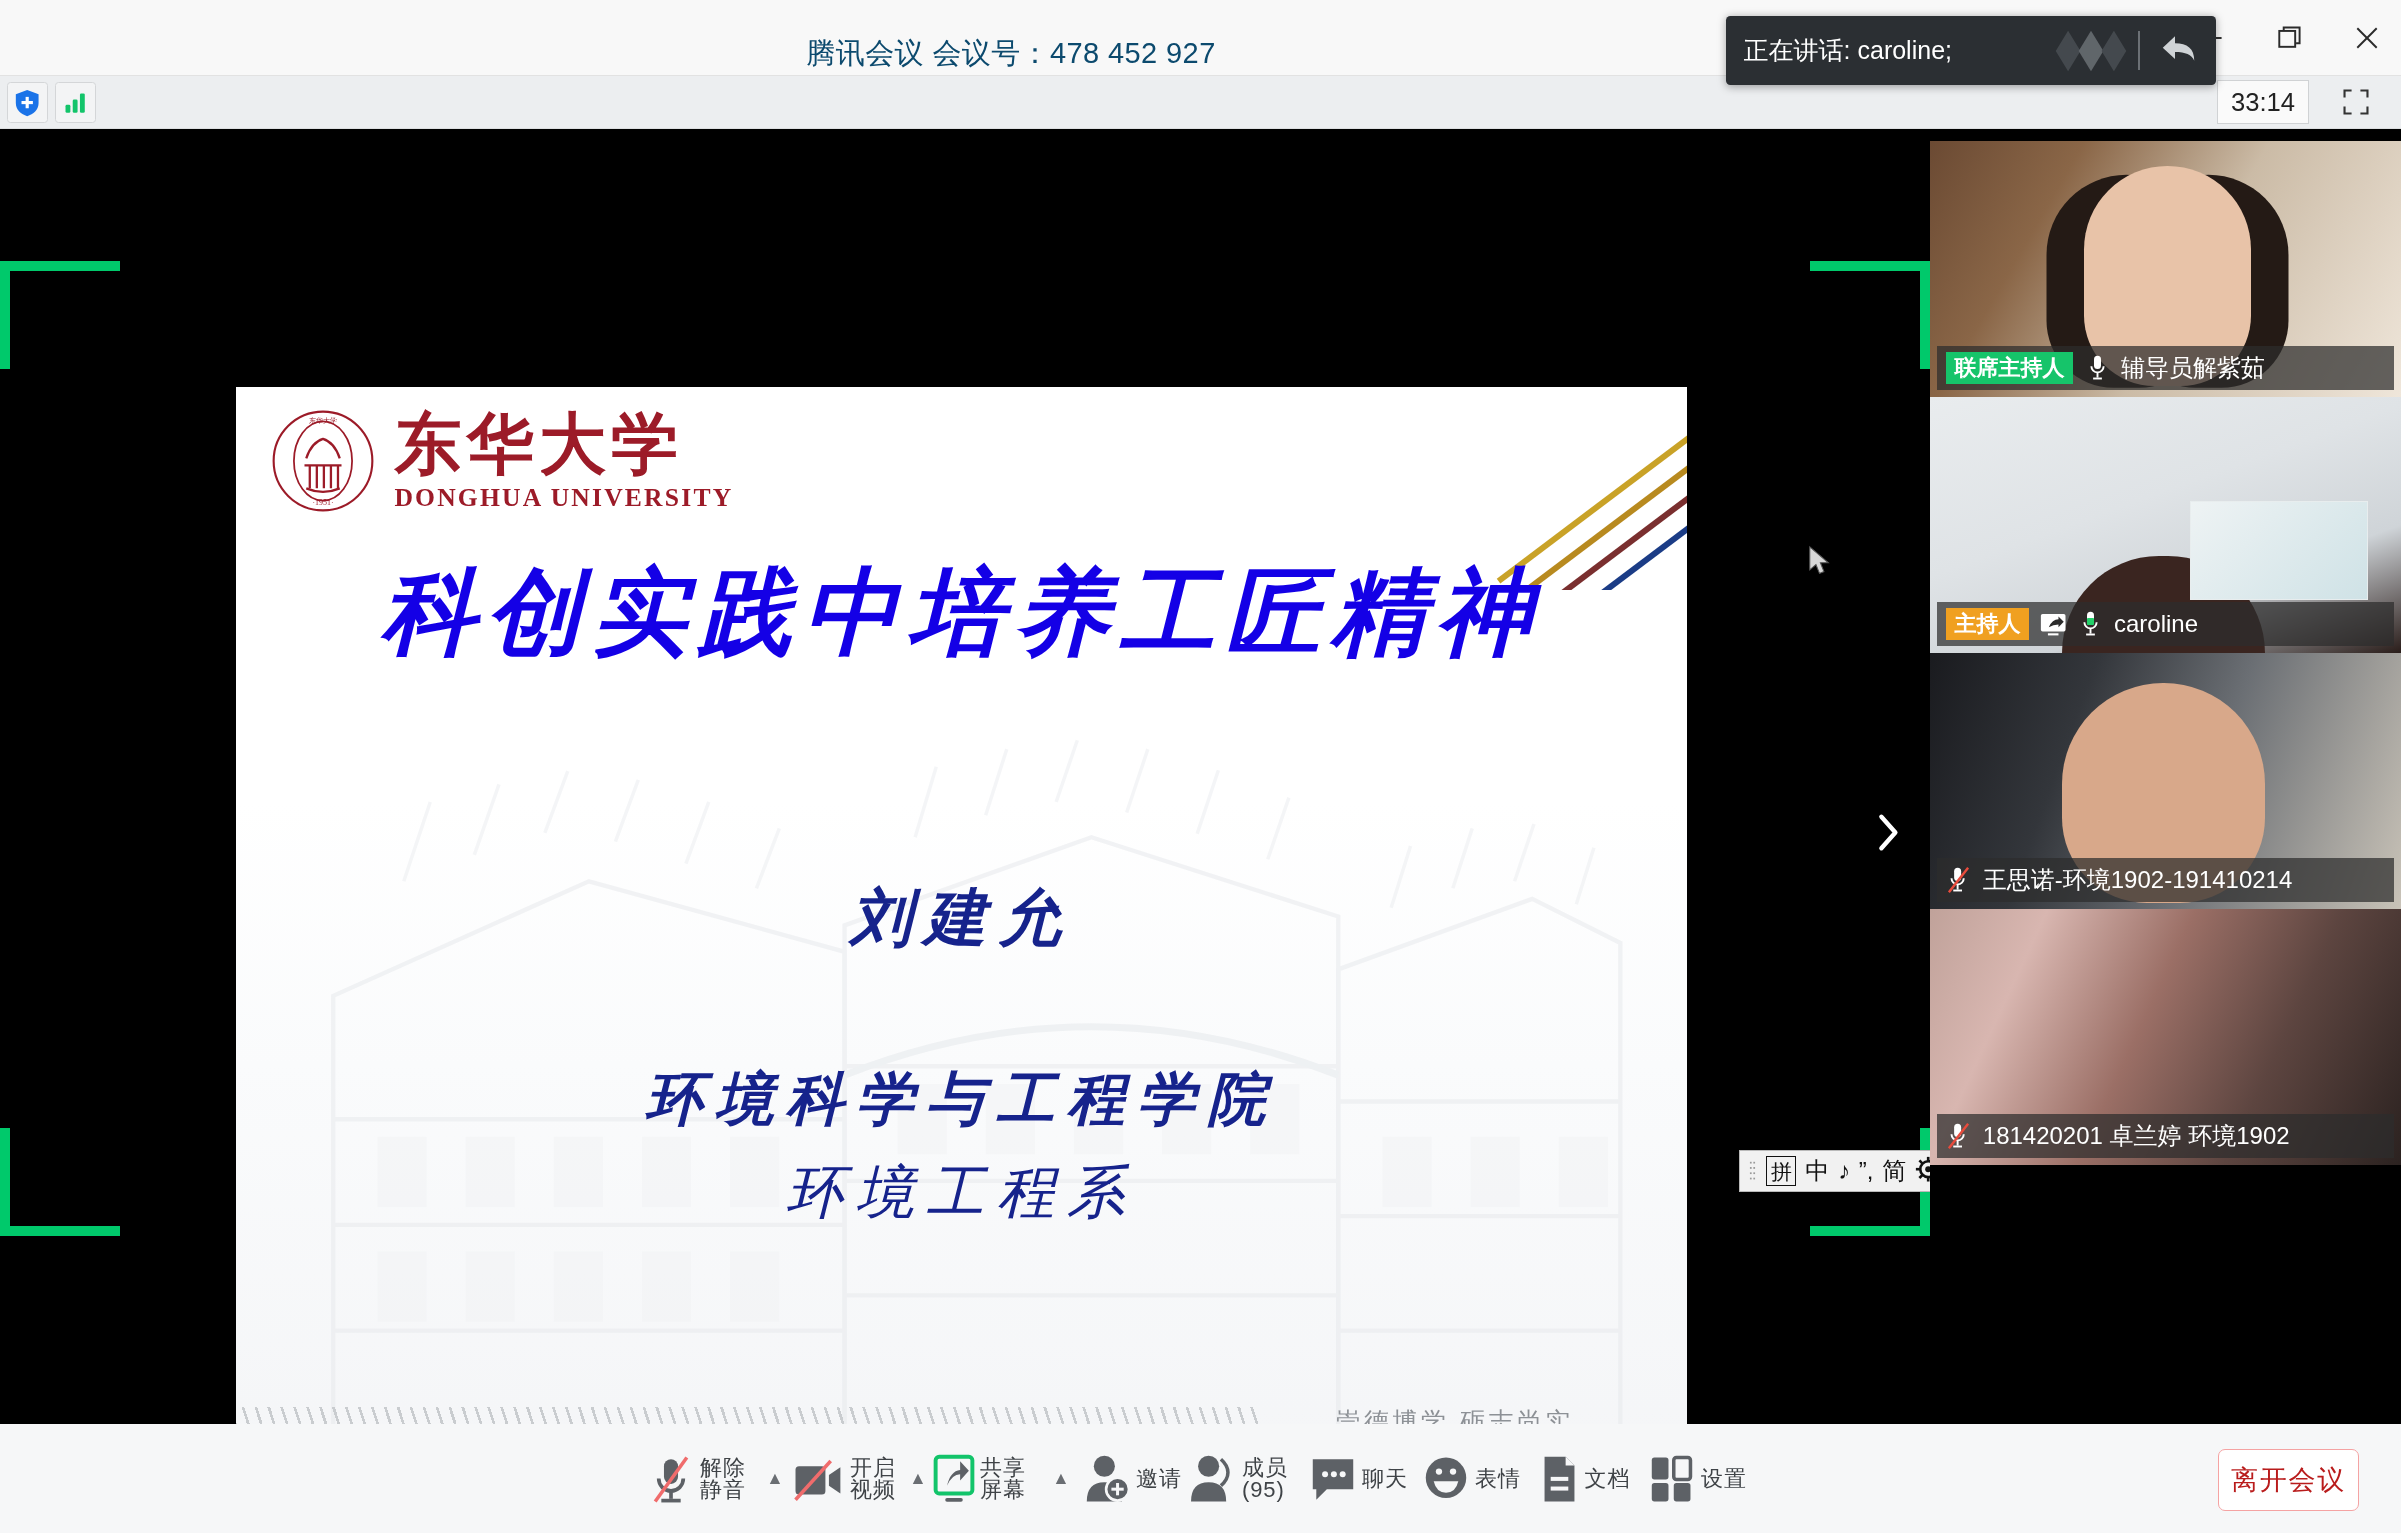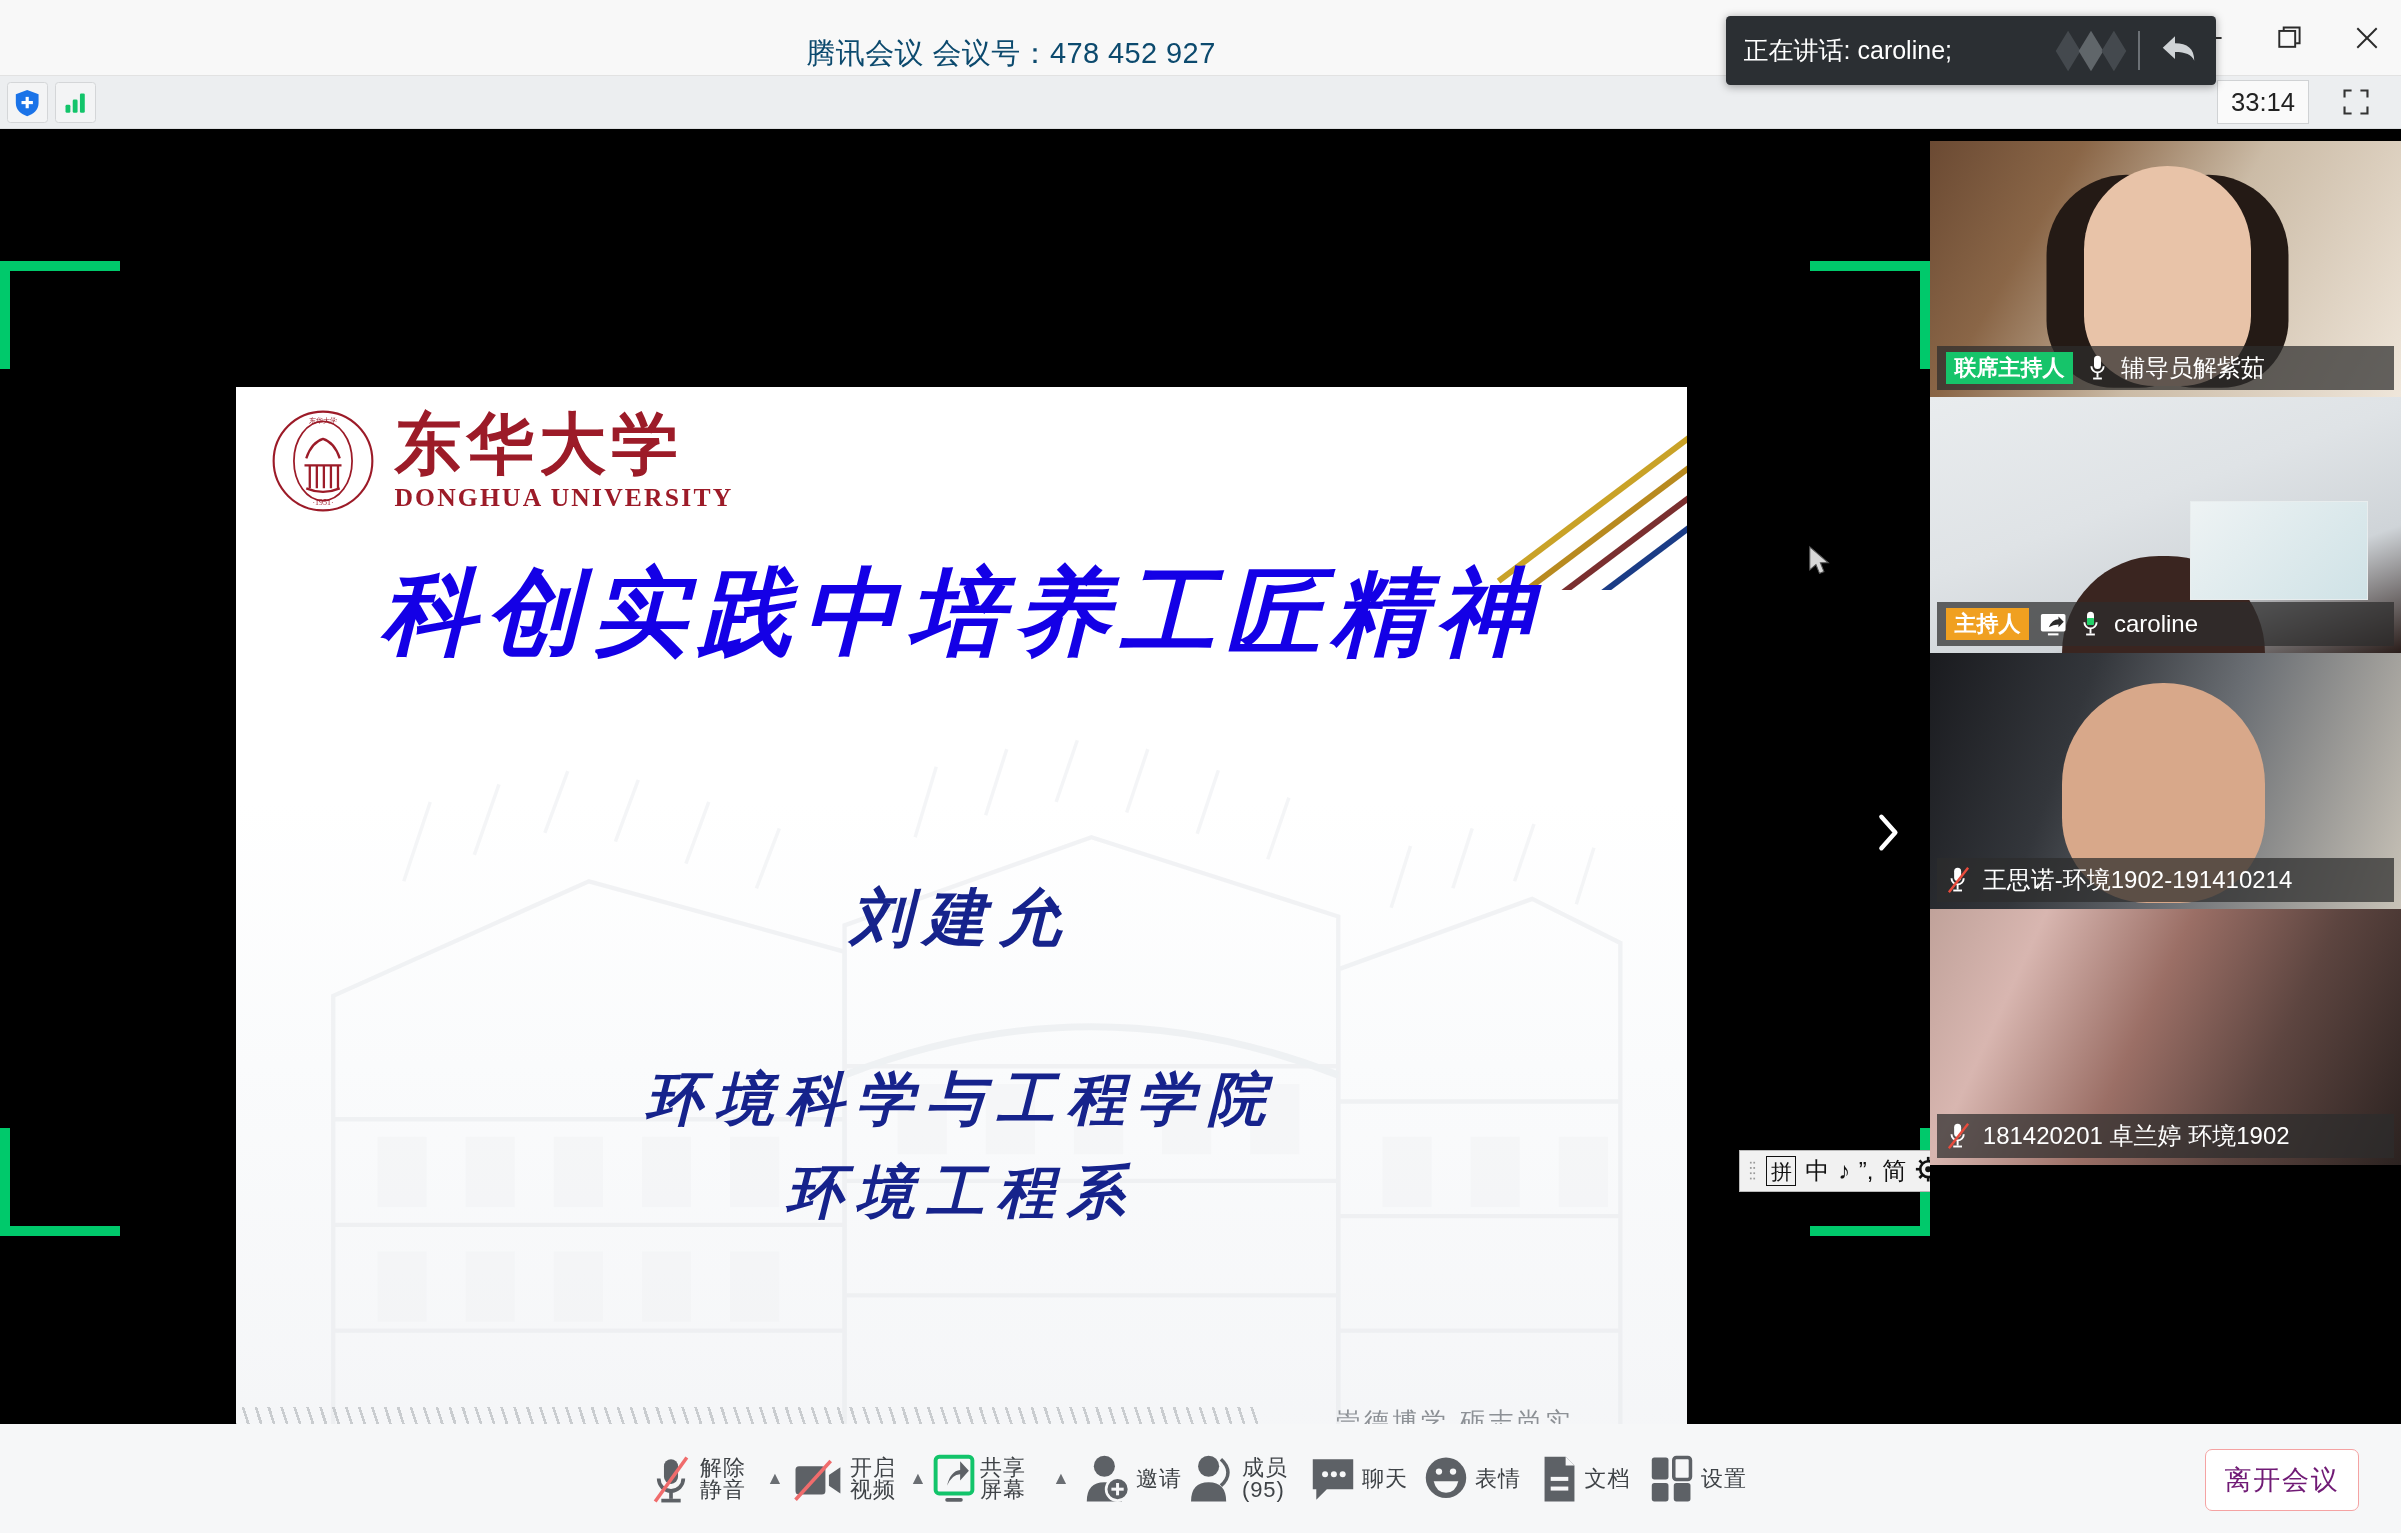--- a/index.html
+++ b/index.html
@@ -153,21 +153,21 @@
     position:absolute; left:0; right:0; top:674px;
     text-align:center;
     font-family:"DejaVu Serif","Liberation Serif",serif;
     font-size:58px; font-weight:bold; font-style:italic;
     color:#16238c; letter-spacing:12.3px;
   }
   .slide-dept2 {
     position:absolute; left:0; right:0; top:767px;
     text-align:center;
     font-family:"DejaVu Serif","Liberation Serif",serif;
-    font-size:58px; font-weight:bold; font-style:italic;
+    font-size:58px; font-weight:normal; font-style:italic;
     color:#16238c; letter-spacing:12.3px;
   }
   .slide-date {
     position:absolute; left:0; right:0; top:956px;
     text-align:center;
     font-family:"DejaVu Sans","Liberation Sans",sans-serif;
     font-size:46px; color:#e8912b; letter-spacing:5.3px;
   }
   .slide-hatch {
     position:absolute; left:0; bottom:50px; width:1022px; height:23px;
@@ -258,22 +258,22 @@
     color:#5d6166; position:relative;
   }
   .tool .glyph { height:53px; display:flex; align-items:flex-end; justify-content:center; }
   .tool .lab { font-size:22px; color:#3f4347; letter-spacing:0.9px; line-height:1; }
   .caret-up {
     width:30px; height:102px; display:flex; align-items:center; justify-content:center;
     color:#6a6e73; font-size:17.6px;
   }
   .leave-btn {
     position:absolute; right:42px; top:25px;
-    width:154px; height:62px; border:1.8px solid #f5a3a3; border-radius:7px;
-    background:#fff; color:#701a75; font-size:27px;
+    width:141px; height:62px; border:1.8px solid #f5a3a3; border-radius:7px;
+    background:#fff; color:#b91c1c; font-size:27px;
     display:flex; align-items:center; justify-content:center; letter-spacing:1.8px;
   }
 </style>
 </head>
 <body>
 
 <div id="app">
 
   <div class="titlebar">
     <div class="title-text">腾讯会议 会议号：478 452 927</div>

